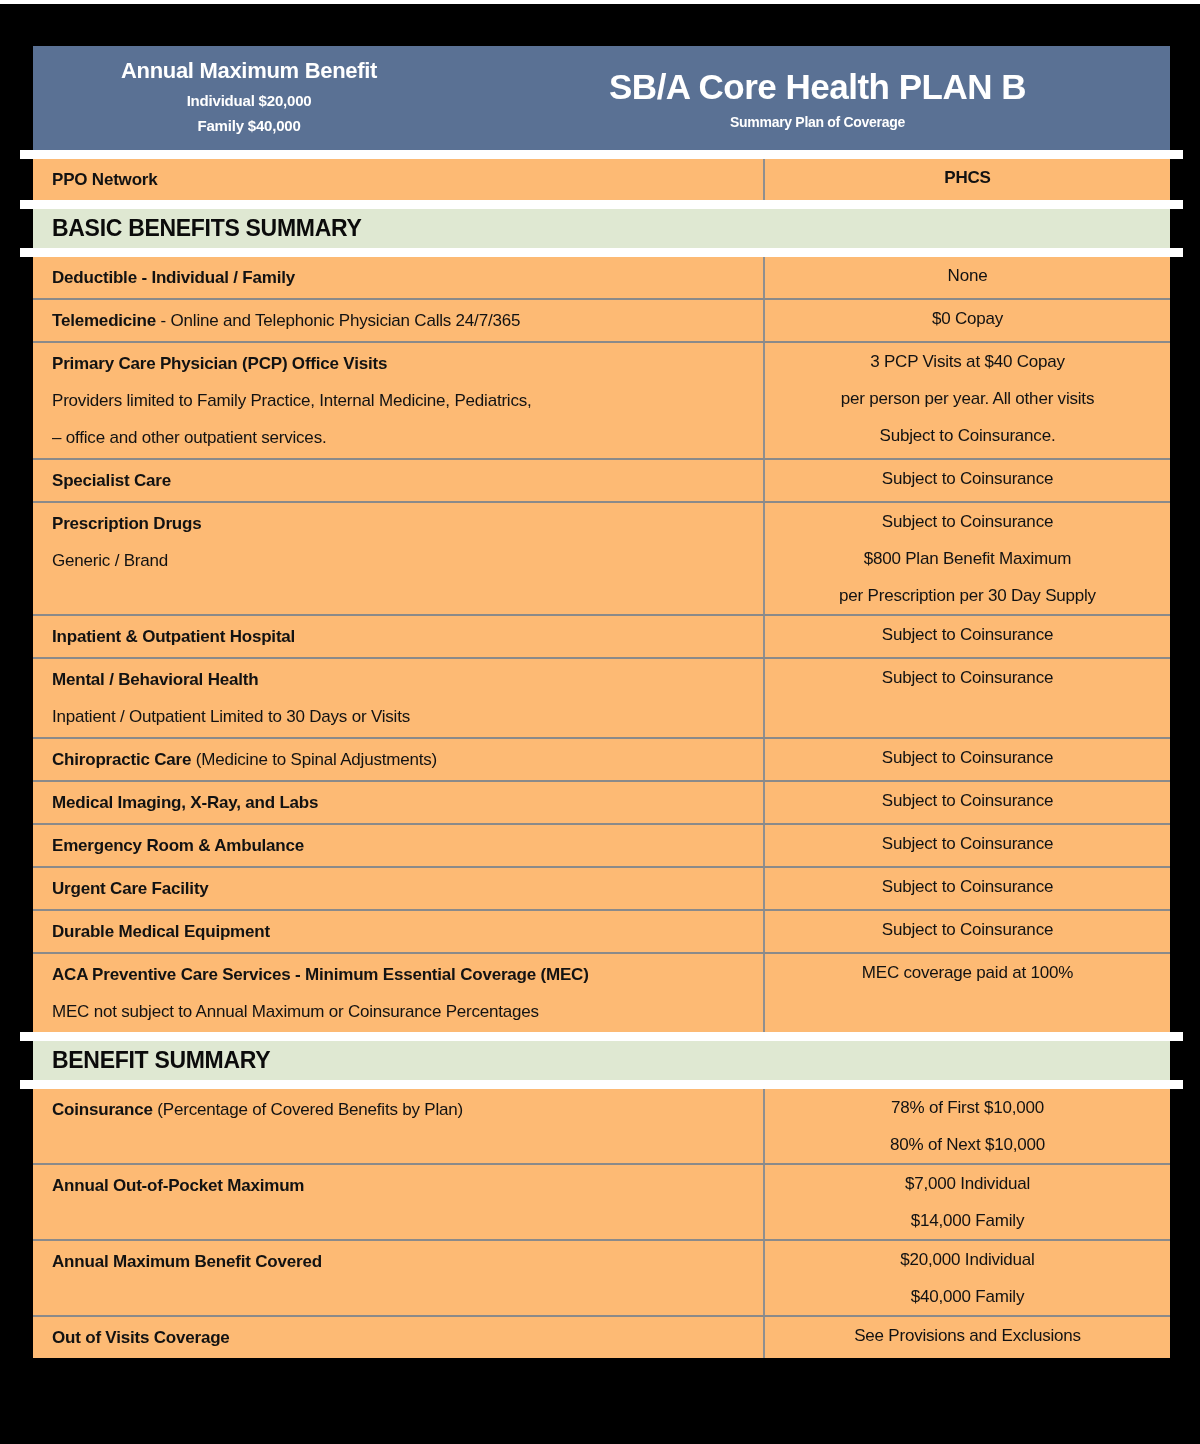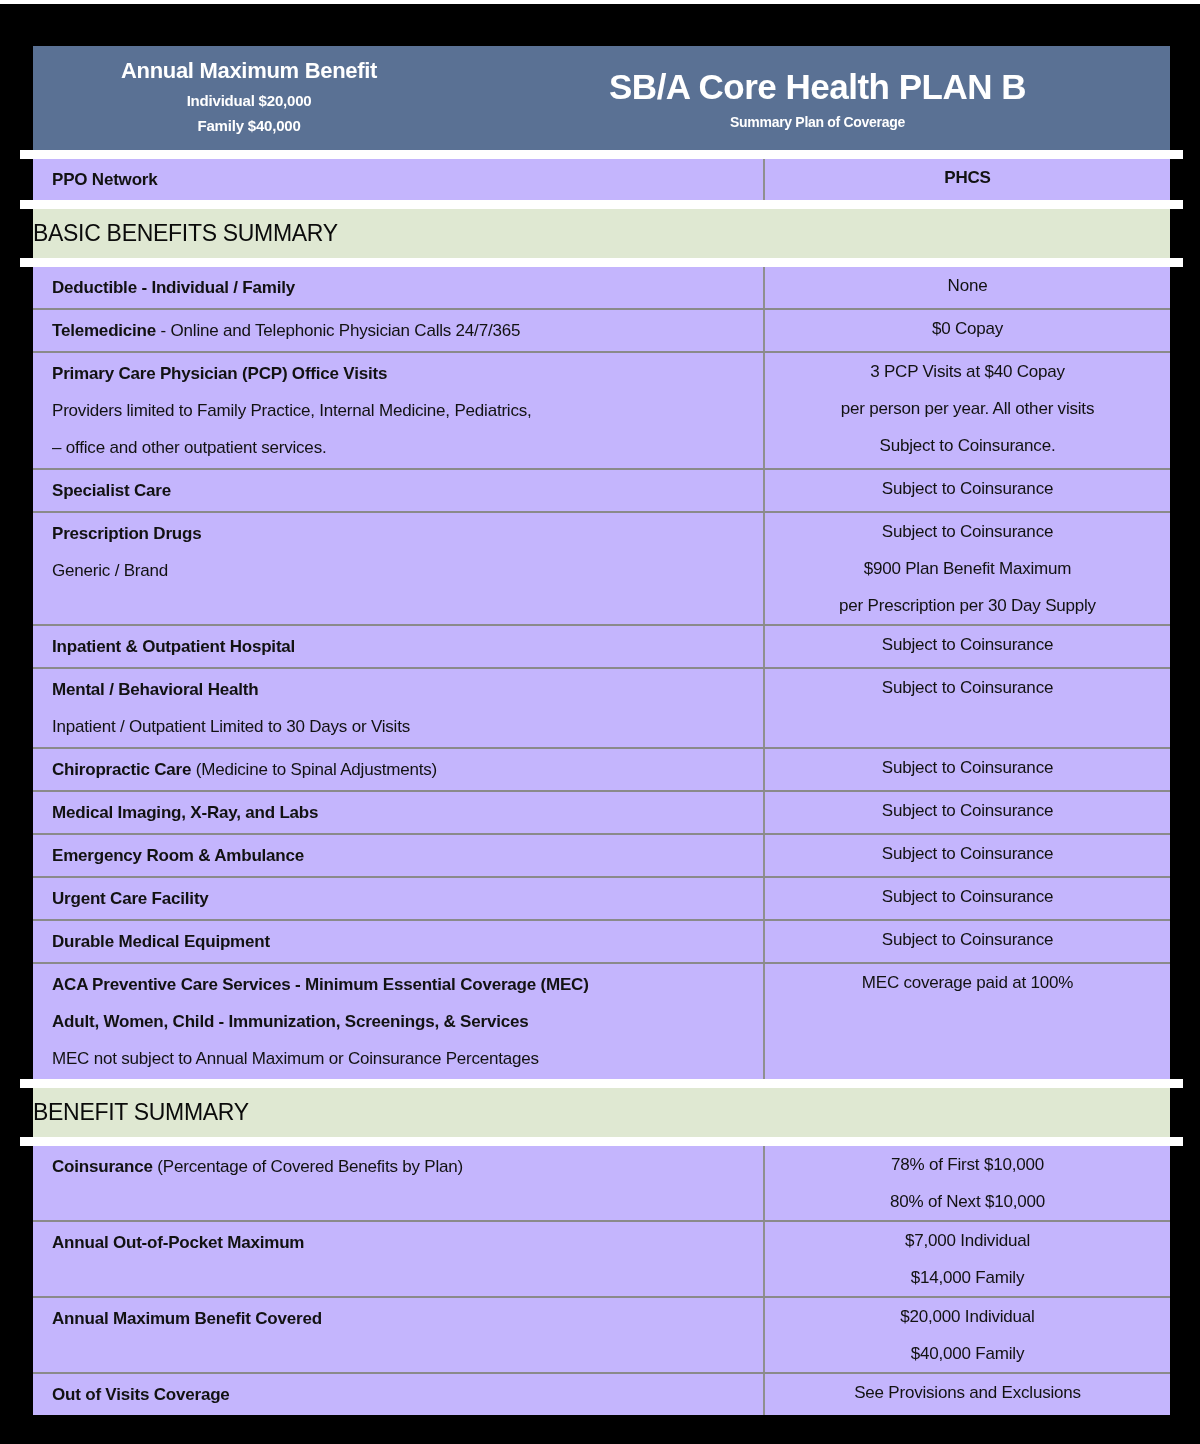--- a/index.html
+++ b/index.html
@@ -30,30 +30,31 @@
   .h-big{font-size:35px;font-weight:bold;letter-spacing:-0.5px;}
   .h-sub{font-size:14px;font-weight:bold;letter-spacing:-0.3px;margin-top:7px;}
   
   .band{
     height:9px;background:#ffffff;
     margin-left:-13px;margin-right:-13px;
   }
   
   .section-bar{
     background:#dfe8d2;
-    height:49px;
+    height:39px;
     display:flex;align-items:center;
-    font-size:23px;font-weight:normal;color:#0b0b0b;
+    padding-left:19px;
+    font-size:23px;font-weight:bold;color:#0b0b0b;
     letter-spacing:-0.3px;
   }
   
   .rows{background:#f1f0e8;}
   .row{
     display:flex;
-    background:#c4b5fd;
+    background:#fdba74;
     border-bottom:2px solid #8a8a8a;
   }
   .rows .row:last-child{border-bottom:none;}
   .cell-l{
     flex:0 0 730px;box-sizing:border-box;
     padding:2px 12px 2px 19px;
   }
   .cell-r{
     flex:1;box-sizing:border-box;
     border-left:2px solid #8f8f8f;
@@ -148,21 +149,21 @@
             <div class="vline">Subject to Coinsurance</div>
           </div>
         </div>
         <div class="row">
           <div class="cell-l">
             <div class="line"><span class="b">Prescription Drugs</span></div>
             <div class="line"><span>Generic / Brand</span></div>
           </div>
           <div class="cell-r">
             <div class="vline">Subject to Coinsurance</div>
-            <div class="vline">$900 Plan Benefit Maximum</div>
+            <div class="vline">$800 Plan Benefit Maximum</div>
             <div class="vline">per Prescription per 30 Day Supply</div>
           </div>
         </div>
         <div class="row">
           <div class="cell-l">
             <div class="line"><span class="b">Inpatient &amp; Outpatient Hospital</span></div>
           </div>
           <div class="cell-r">
             <div class="vline">Subject to Coinsurance</div>
           </div>
@@ -212,21 +213,20 @@
           <div class="cell-l">
             <div class="line"><span class="b">Durable Medical Equipment</span></div>
           </div>
           <div class="cell-r">
             <div class="vline">Subject to Coinsurance</div>
           </div>
         </div>
         <div class="row">
           <div class="cell-l">
             <div class="line"><span class="b">ACA Preventive Care Services - Minimum Essential Coverage (MEC)</span></div>
-            <div class="line"><span class="b">Adult, Women, Child - Immunization, Screenings, &amp; Services</span></div>
             <div class="line"><span>MEC not subject to Annual Maximum or Coinsurance Percentages</span></div>
           </div>
           <div class="cell-r">
             <div class="vline">MEC coverage paid at 100%</div>
           </div>
         </div>
       </div>
 
     <div class="band"></div>
 

